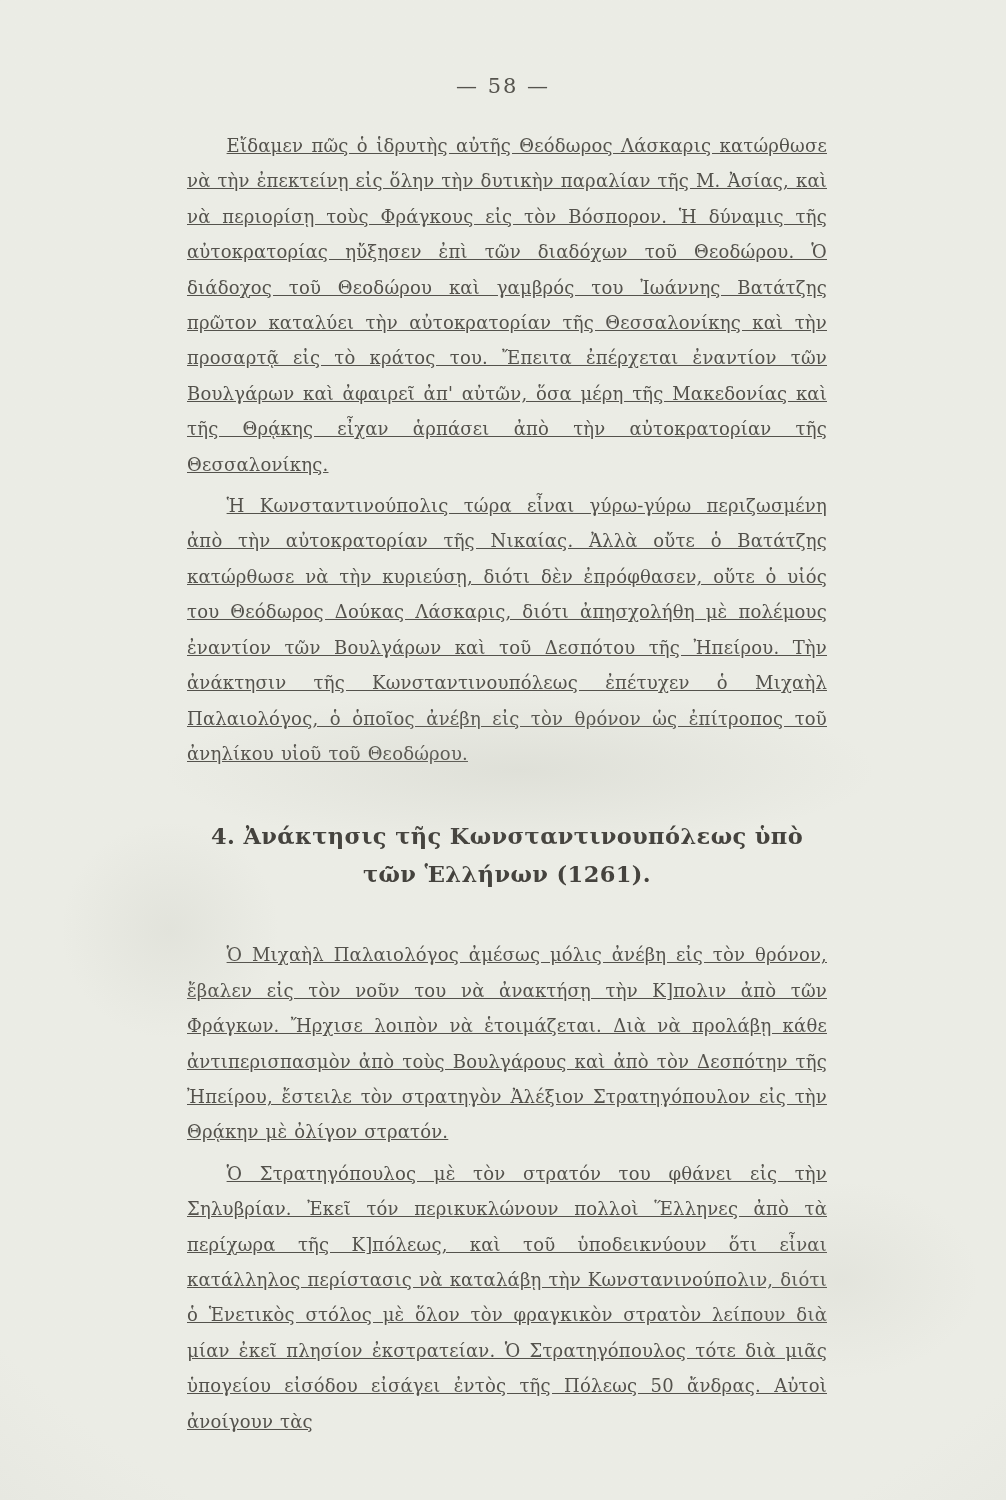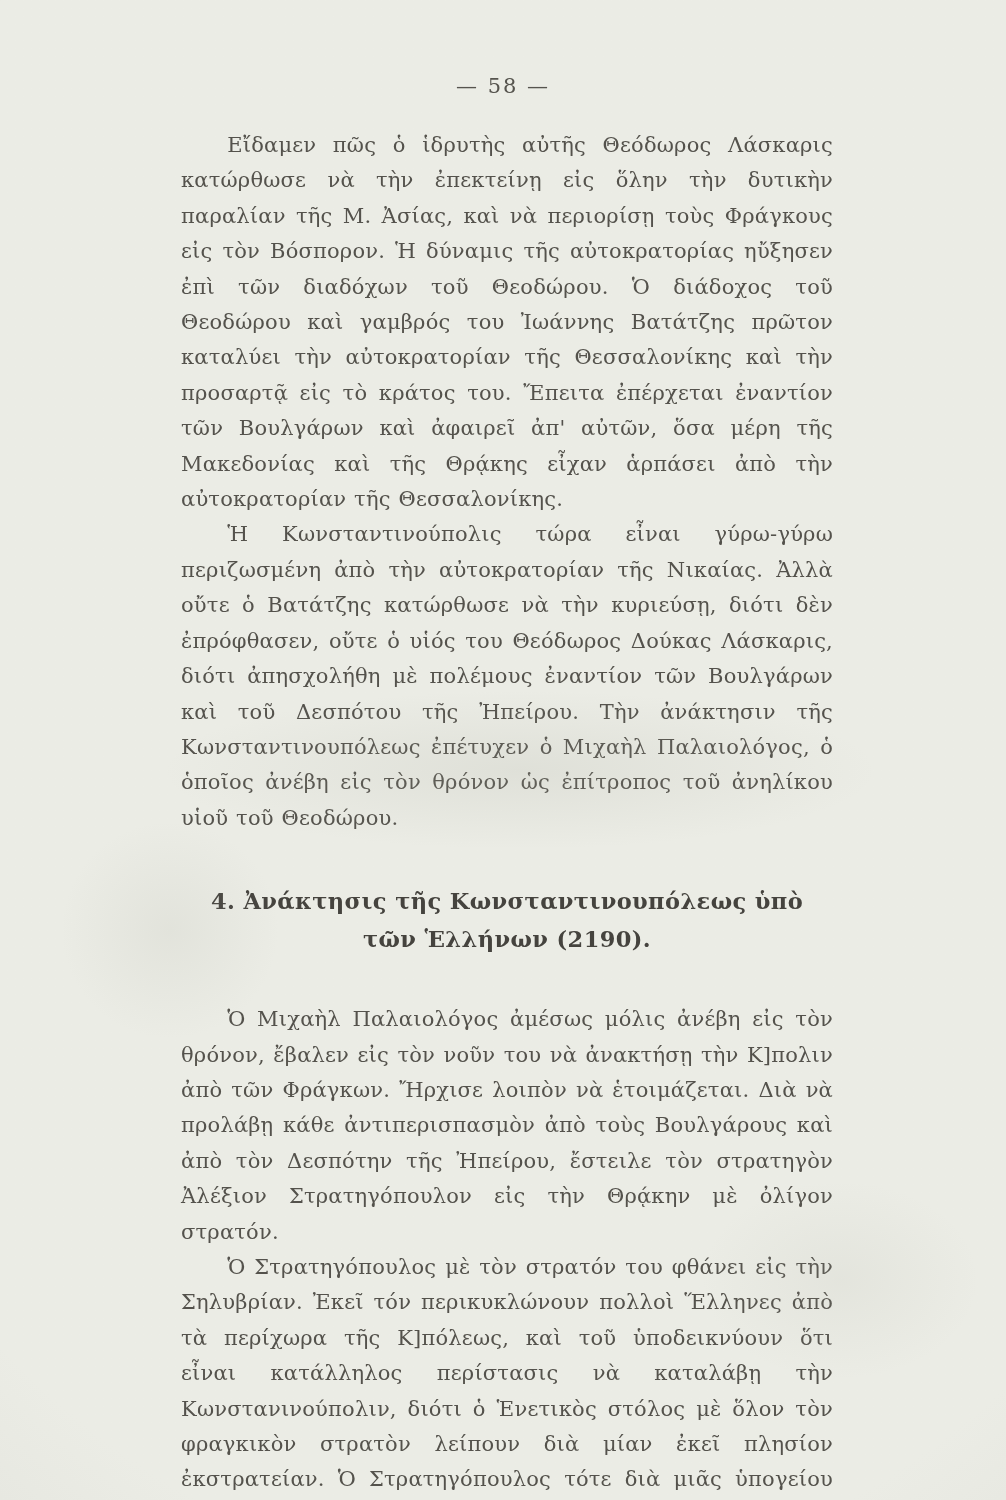--- a/index.html
+++ b/index.html
@@ -47,28 +47,29 @@
     font-size: 21px;
     letter-spacing: 2px;
     color: #56544e;
     margin-bottom: 30px;
   }
   .text-block {
     width: 652px;
     margin: 0 auto 0 181px;
   }
   p.body-par {
-    margin: 0;
-    font-size: 21px;
+    margin: 6px;
+    font-size: 18px;
     line-height: 35.4px;
     text-align: justify;
     text-indent: 2.2em;
     letter-spacing: 0.2px;
     word-spacing: 1px;
     color: #54524c;
+    text-decoration: underline;
   }
   h2.section-heading {
     margin: 46px 0 44px 0;
     text-align: center;
     font-size: 22.5px;
     line-height: 38px;
     font-weight: bold;
     letter-spacing: 0.4px;
     color: #45433e;
   }
@@ -83,20 +84,20 @@
 
   <div class="page-number">— 58 —</div>
 
   <div class="text-block">
     <p class="body-par">Εἴδαμεν πῶς ὁ ἱδρυτὴς αὐτῆς Θεόδωρος Λάσκαρις κατώρθωσε νὰ τὴν ἐπεκτείνῃ εἰς ὅλην τὴν δυτικὴν παραλίαν τῆς Μ. Ἀσίας, καὶ νὰ περιορίσῃ τοὺς Φράγκους εἰς τὸν Βόσπορον. Ἡ δύναμις τῆς αὐτοκρατορίας ηὔξησεν ἐπὶ τῶν διαδόχων τοῦ Θεοδώρου. Ὁ διάδοχος τοῦ Θεοδώρου καὶ γαμβρός του Ἰωάννης Βατάτζης πρῶτον καταλύει τὴν αὐτοκρατορίαν τῆς Θεσσαλονίκης καὶ τὴν προσαρτᾷ εἰς τὸ κράτος του. Ἔπειτα ἐπέρχεται ἐναντίον τῶν Βουλγάρων καὶ ἀφαιρεῖ ἀπ' αὐτῶν, ὅσα μέρη τῆς Μακεδονίας καὶ τῆς Θρᾴκης εἶχαν ἁρπάσει ἀπὸ τὴν αὐτοκρατορίαν τῆς Θεσσαλονίκης.</p>
 
     <p class="body-par">Ἡ Κωνσταντινούπολις τώρα εἶναι γύρω-γύρω περιζωσμένη ἀπὸ τὴν αὐτοκρατορίαν τῆς Νικαίας. Ἀλλὰ οὔτε ὁ Βατάτζης κατώρθωσε νὰ τὴν κυριεύσῃ, διότι δὲν ἐπρόφθασεν, οὔτε ὁ υἱός του Θεόδωρος Δούκας Λάσκαρις, διότι ἀπησχολήθη μὲ πολέμους ἐναντίον τῶν Βουλγάρων καὶ τοῦ Δεσπότου τῆς Ἠπείρου. Τὴν ἀνάκτησιν τῆς Κωνσταντινουπόλεως ἐπέτυχεν ὁ Μιχαὴλ Παλαιολόγος, ὁ ὁποῖος ἀνέβη εἰς τὸν θρόνον ὡς ἐπίτροπος τοῦ ἀνηλίκου υἱοῦ τοῦ Θεοδώρου.</p>
 
     <h2 class="section-heading">
       <span>4. Ἀνάκτησις τῆς Κωνσταντινουπόλεως ὑπὸ</span><br>
-      <span>τῶν Ἑλλήνων (2190).</span>
+      <span>τῶν Ἑλλήνων (1261).</span>
     </h2>
 
     <p class="body-par">Ὁ Μιχαὴλ Παλαιολόγος ἀμέσως μόλις ἀνέβη εἰς τὸν θρόνον, ἔβαλεν εἰς τὸν νοῦν του νὰ ἀνακτήσῃ τὴν Κ]πολιν ἀπὸ τῶν Φράγκων. Ἤρχισε λοιπὸν νὰ ἑτοιμάζεται. Διὰ νὰ προλάβῃ κάθε ἀντιπερισπασμὸν ἀπὸ τοὺς Βουλγάρους καὶ ἀπὸ τὸν Δεσπότην τῆς Ἠπείρου, ἔστειλε τὸν στρατηγὸν Ἀλέξιον Στρατηγόπουλον εἰς τὴν Θρᾴκην μὲ ὀλίγον στρατόν.</p>
 
     <p class="body-par">Ὁ Στρατηγόπουλος μὲ τὸν στρατόν του φθάνει εἰς τὴν Σηλυβρίαν. Ἐκεῖ τόν περικυκλώνουν πολλοὶ Ἕλληνες ἀπὸ τὰ περίχωρα τῆς Κ]πόλεως, καὶ τοῦ ὑποδεικνύουν ὅτι εἶναι κατάλληλος περίστασις νὰ καταλάβῃ τὴν Κωνστανινούπολιν, διότι ὁ Ἑνετικὸς στόλος μὲ ὅλον τὸν φραγκικὸν στρατὸν λείπουν διὰ μίαν ἐκεῖ πλησίον ἐκστρατείαν. Ὁ Στρατηγόπουλος τότε διὰ μιᾶς ὑπογείου εἰσόδου εἰσάγει ἐντὸς τῆς Πόλεως 50 ἄνδρας. Αὐτοὶ ἀνοίγουν τὰς</p>
   </div>
 </div>
 
 </body></html>

